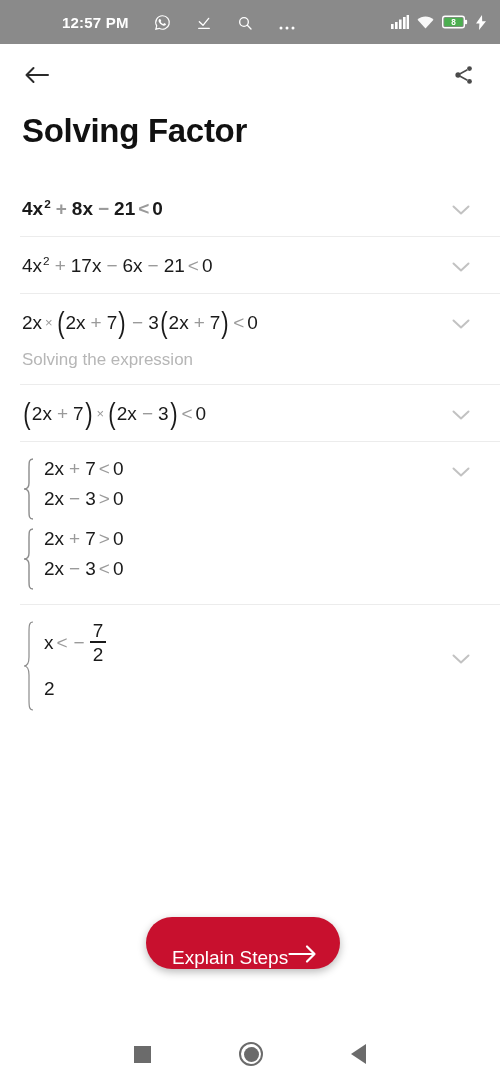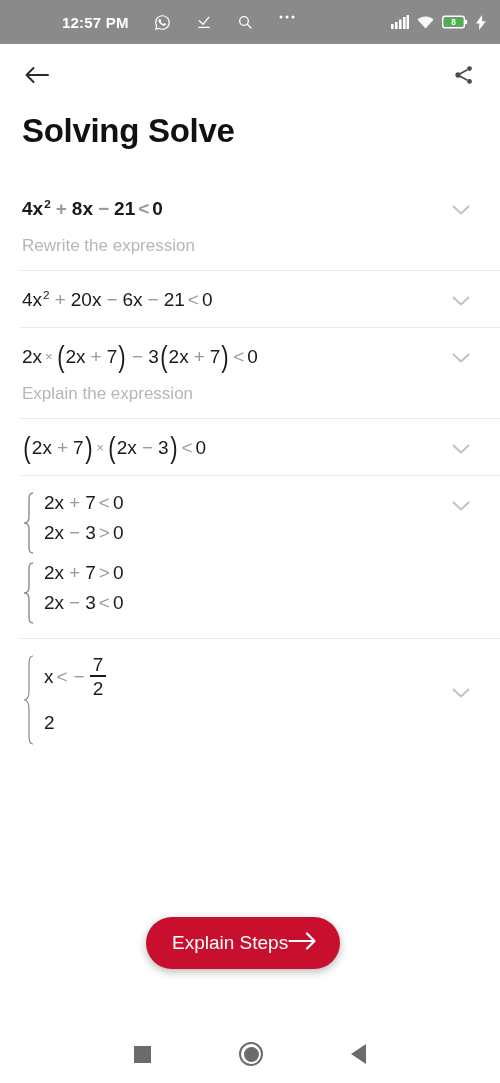--- a/index.html
+++ b/index.html
@@ -10,21 +10,21 @@
     overflow:hidden;
     position:relative;
   }
 
   
   .statusbar{
     height:44px; background:#8a8a8a; color:#ffffff;
     display:flex; align-items:center; padding:0 14px;
     font-size:15px; font-weight:bold;
   }
-  .sb-left{ display:flex; align-items:flex-start; gap:25px; margin-left:48px; }
+  .sb-left{ display:flex; align-items:flex-end; gap:25px; margin-left:48px; }
   .sb-right{ display:flex; align-items:center; gap:8px; margin-left:auto; }
   .sb-time{ font-size:15px; font-weight:bold; letter-spacing:.2px; }
   .sb-ico{ display:flex; align-items:center; }
 
   
   .appbar{ height:62px; display:flex; align-items:center; padding:0 22px; }
   .back-btn{ width:30px; height:30px; display:flex; align-items:center; justify-content:center; }
   .share-btn{ margin-left:auto; width:28px; height:28px; display:flex; align-items:center; justify-content:center; }
 
   .page-title{
@@ -83,21 +83,21 @@
   }
   .frac .num{ font-size:19px; padding:0 3px 1px; }
   .frac .bar{ width:100%; height:2px; background:#1a1a1a; }
   .frac .den{ font-size:19px; padding:2px 3px 0; }
 
   
   .explain{
     position:absolute; left:146px; top:917px;
     background:#c8102e; color:#ffffff;
     border-radius:26px; height:52px;
-    display:flex; align-items:center; gap:0;
+    display:flex; align-items:flex-end; gap:0;
     padding:0 22px 0 26px;
     font-size:19px;
     box-shadow:0 3px 9px rgba(0,0,0,.28);
   }
 
   
   .navbar{
     position:absolute; left:0; bottom:0; width:500px; height:58px;
     background:#ffffff; display:flex; align-items:center;
     justify-content:space-around; padding:0 90px;
@@ -192,21 +192,21 @@
   <div class="share-btn">
     <svg width="22" height="22" viewBox="0 0 24 24">
       <circle cx="18" cy="5" r="2.6" fill="#4a4a4a"></circle>
       <circle cx="18" cy="19" r="2.6" fill="#4a4a4a"></circle>
       <circle cx="5.5" cy="12" r="2.9" fill="#4a4a4a"></circle>
       <path stroke="#4a4a4a" stroke-width="1.7" d="M15.7 6.3L7.8 10.6M7.8 13.4l7.9 4.3"></path>
     </svg>
   </div>
 </div>
 
-<h1 class="page-title">Solving Solve</h1>
+<h1 class="page-title">Solving Factor</h1>
 
 <div class="steps">
 
   <div class="step">
     <div class="chev">
       <svg width="18" height="11" viewBox="0 0 18 11">
             <path fill="none" stroke="#c2c2c2" stroke-width="2" stroke-linecap="round" stroke-linejoin="round" d="M1.5 1.5L9 8.5l7.5-7"></path>
           </svg>
     </div>
     <div class="inner">
@@ -215,37 +215,36 @@
             <span>x</span>
             <span class="sup">2</span>
         <span class="op">+</span>
         <span>8</span>
             <span>x</span>
         <span class="op">−</span>
         <span>21</span>
         <span class="op tight">&lt;</span>
         <span>0</span>
       </div>
-      <div class="caption">Rewrite the expression</div>
     </div>
   </div>
 
   <div class="step">
     <div class="chev">
       <svg width="18" height="11" viewBox="0 0 18 11">
             <path fill="none" stroke="#c2c2c2" stroke-width="2" stroke-linecap="round" stroke-linejoin="round" d="M1.5 1.5L9 8.5l7.5-7"></path>
           </svg>
     </div>
     <div class="inner">
       <div class="expr">
         <span>4</span>
             <span>x</span>
             <span class="sup">2</span>
         <span class="op">+</span>
-        <span>20</span>
+        <span>17</span>
             <span>x</span>
         <span class="op">−</span>
         <span>6</span>
             <span>x</span>
         <span class="op">−</span>
         <span>21</span>
         <span class="op tight">&lt;</span>
         <span>0</span>
       </div>
     </div>
@@ -269,21 +268,21 @@
         <span class="op">−</span>
         <span>3</span>
         <span class="paren">(</span>
         <span>2x</span>
         <span class="op">+</span>
         <span>7</span>
         <span class="paren">)</span>
         <span class="op tight">&lt;</span>
         <span>0</span>
       </div>
-      <div class="caption">Explain the expression</div>
+      <div class="caption">Solving the expression</div>
     </div>
   </div>
 
   <div class="step">
     <div class="chev">
       <svg width="18" height="11" viewBox="0 0 18 11">
             <path fill="none" stroke="#c2c2c2" stroke-width="2" stroke-linecap="round" stroke-linejoin="round" d="M1.5 1.5L9 8.5l7.5-7"></path>
           </svg>
     </div>
     <div class="inner">

